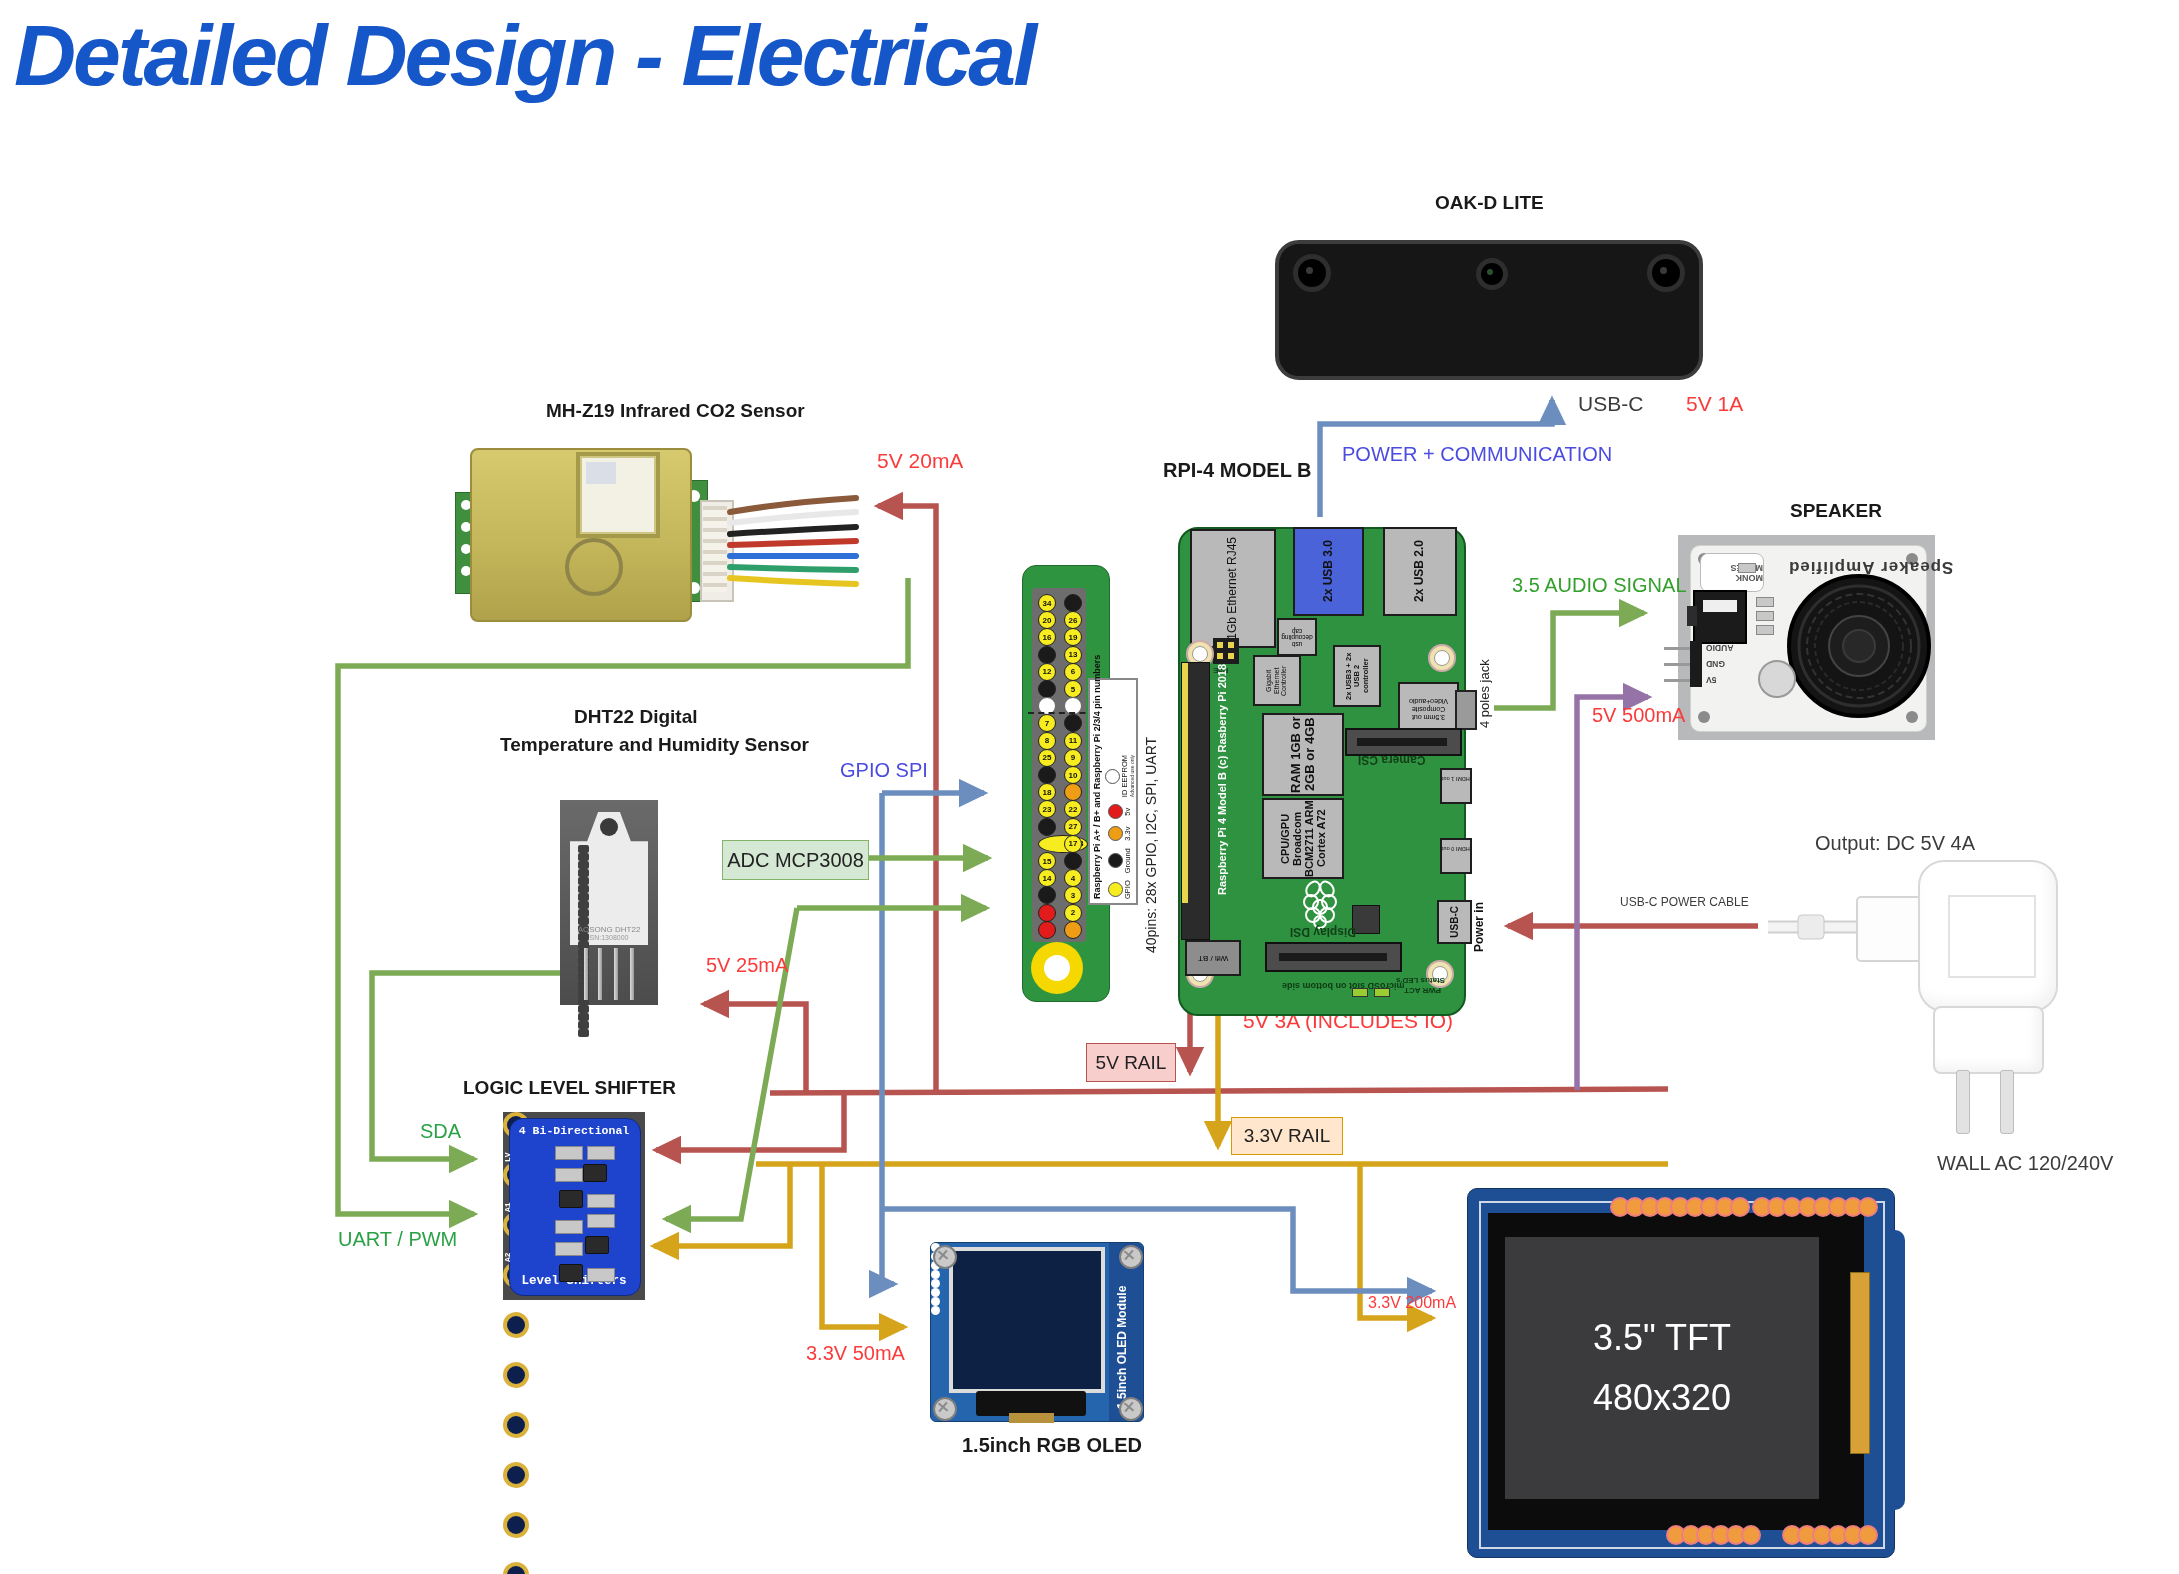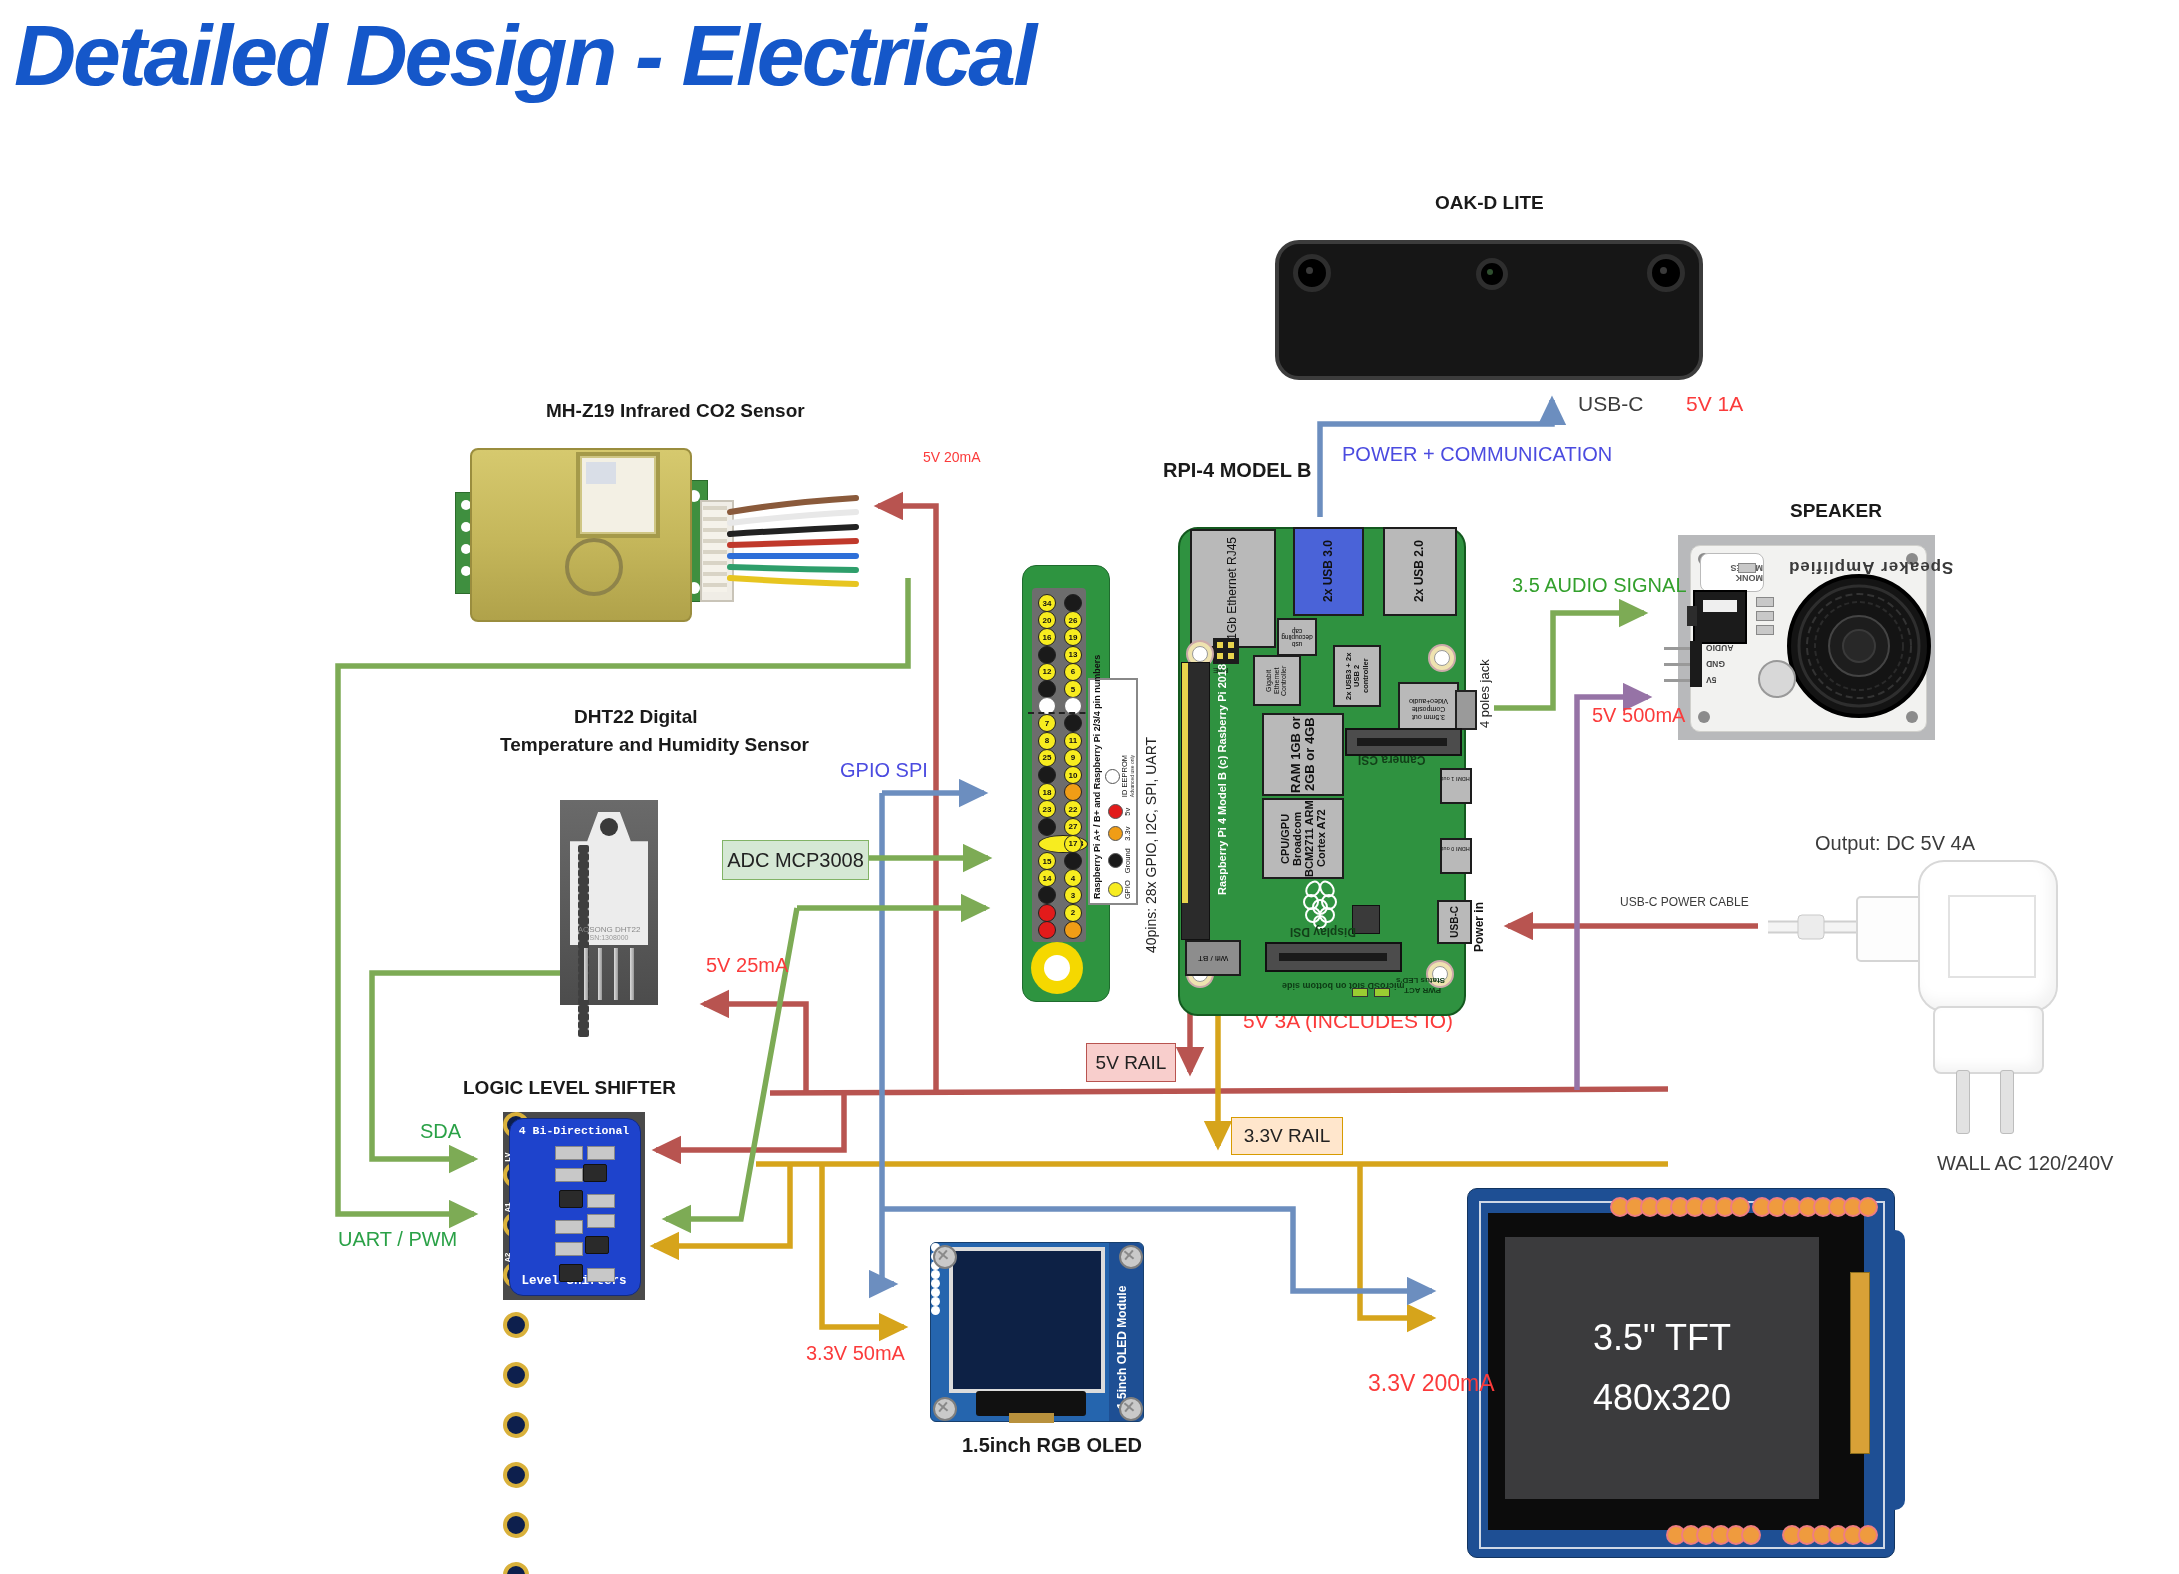--- a/index.html
+++ b/index.html
@@ -98,21 +98,21 @@
       </div>
     <div class="abs" style="left:368px;top:10px;width:28px;height:28px;border-radius:50%;background:#000;border:5px solid #2e2e2e;">
         <div class="abs" style="left:8px;top:8px;width:7px;height:7px;border-radius:50%;background:#3a3a3a;"></div>
       </div>
   </div>
   <div class="lbl dark" style="left:1578px;top:392px;font-size:21px;">USB-C</div>
   <div class="lbl red" style="left:1686px;top:392px;font-size:21px;">5V 1A</div>
   <div class="lbl violet" style="left:1342px;top:443px;font-size:20px;">POWER + COMMUNICATION</div>
 
   <div class="lbl b" style="left:546px;top:400px;font-size:19px;">MH-Z19 Infrared CO2 Sensor</div>
-  <div class="lbl red" style="left:877px;top:449px;font-size:14px;margin-left:46px;">5V 20mA</div>
+  <div class="lbl red" style="left:877px;top:449px;font-size:21px;">5V 20mA</div>
   <div>
     <div class="abs" style="left:455px;top:492px;width:23px;height:100px;background:#3f8f3f;border:1px solid #2c6b2c;"></div>
     <div class="abs" style="left:461px;top:500px;width:10px;height:10px;border-radius:50%;background:#fff;"></div>
     <div class="abs" style="left:461px;top:522px;width:10px;height:10px;border-radius:50%;background:#fff;"></div>
     <div class="abs" style="left:461px;top:544px;width:10px;height:10px;border-radius:50%;background:#fff;"></div>
     <div class="abs" style="left:461px;top:566px;width:10px;height:10px;border-radius:50%;background:#fff;"></div>
     <div class="abs" style="left:682px;top:480px;width:24px;height:120px;background:#3f8f3f;border:1px solid #2c6b2c;"></div>
     <div class="abs" style="left:688px;top:490px;width:12px;height:12px;border-radius:50%;background:#fff;"></div>
     <div class="abs" style="left:688px;top:582px;width:12px;height:12px;border-radius:50%;background:#fff;"></div>
     <div class="abs" style="left:470px;top:448px;width:218px;height:170px;border-radius:8px;border:2px solid #9a8d3e;background:linear-gradient(180deg,#d6c96e 0%,#c4b65a 55%,#b0a24a 100%);"></div>
@@ -561,15 +561,15 @@
         <div class="pad" style="left: 1726px; top: 1525px; width: 16px; height: 16px;"></div>
         <div class="pad" style="left: 1741px; top: 1525px; width: 16px; height: 16px;"></div>
         <div class="pad" style="left: 1782px; top: 1525px; width: 16px; height: 16px;"></div>
         <div class="pad" style="left: 1797.2px; top: 1525px; width: 16px; height: 16px;"></div>
         <div class="pad" style="left: 1812.4px; top: 1525px; width: 16px; height: 16px;"></div>
         <div class="pad" style="left: 1827.6px; top: 1525px; width: 16px; height: 16px;"></div>
         <div class="pad" style="left: 1842.8px; top: 1525px; width: 16px; height: 16px;"></div>
         <div class="pad" style="left: 1858px; top: 1525px; width: 16px; height: 16px;"></div>
       </div>
   </div>
-  <div class="lbl red" style="left:1368px;top:1370px;font-size:23px;">3.3V 200mA</div>
+  <div class="lbl red" style="left:1368px;top:1294px;font-size:16px;">3.3V 200mA</div>
 
 </div>
 
 </body></html>

